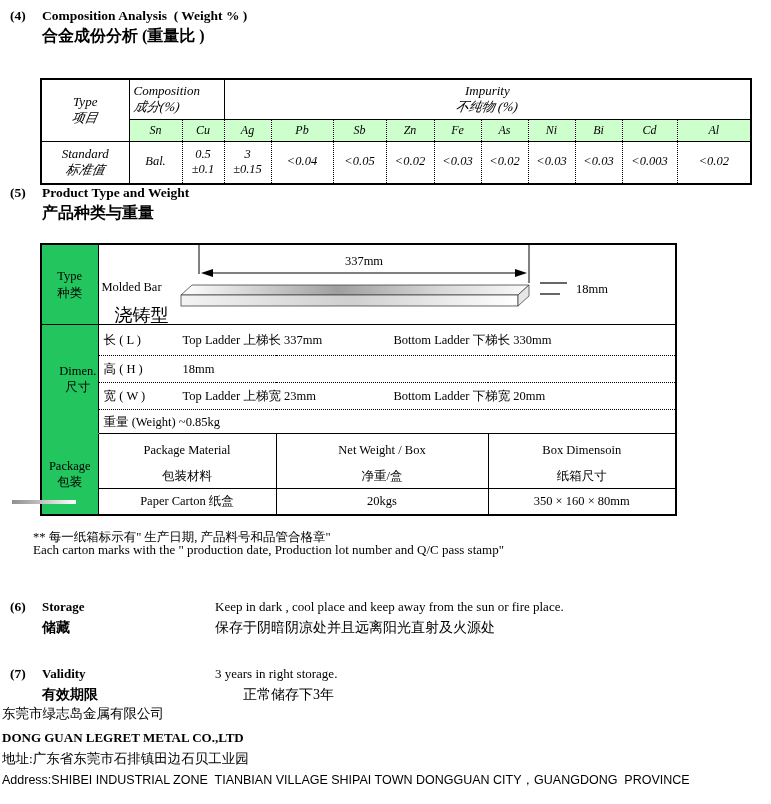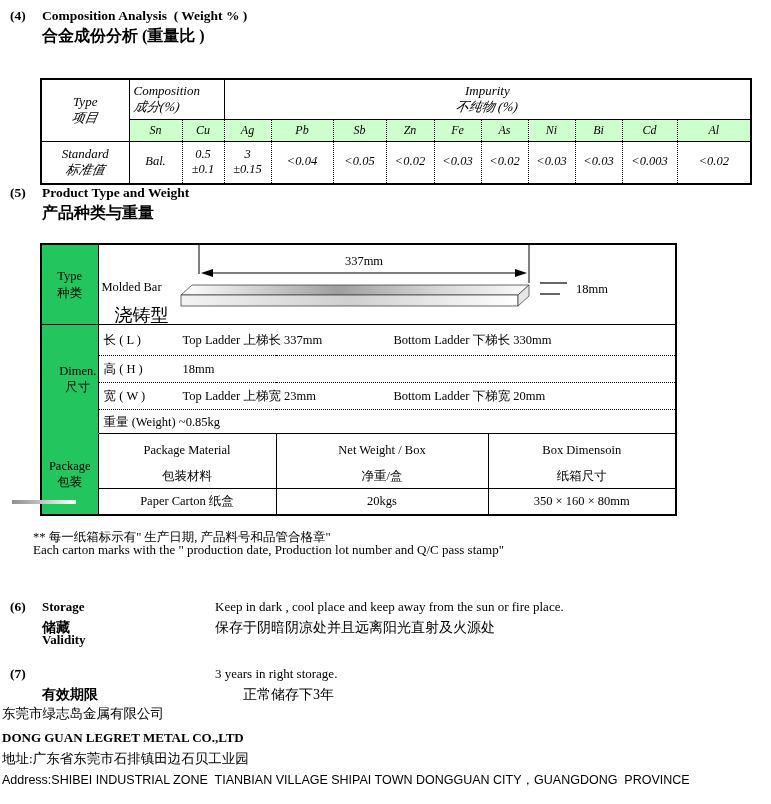--- a/index.html
+++ b/index.html
@@ -258,21 +258,21 @@
   <div class="abs note-zh pre" style="left:33px;top:529px;">** 每一纸箱标示有" 生产日期, 产品料号和品管合格章"</div>
   <div class="abs note-en pre" style="left:33px;top:542px;">Each carton marks with the " production date, Production lot number and Q/C pass stamp"</div>
 
   <div class="abs sec-num" style="left:10px;top:599px;">(6)</div>
   <div class="abs kv-en b" style="left:42px;top:599px;">Storage</div>
   <div class="abs kv-en pre" style="left:215px;top:599px;">Keep in dark , cool place and keep away from the sun or fire place.</div>
   <div class="abs kv-zh b" style="left:42px;top:619px;">储藏</div>
   <div class="abs kv-zh" style="left:215px;top:619px;">保存于阴暗阴凉处并且远离阳光直射及火源处</div>
 
   <div class="abs sec-num" style="left:10px;top:666px;">(7)</div>
-  <div class="abs kv-en b" style="left:42px;top:632px;text-align:right;">Validity</div>
+  <div class="abs kv-en b" style="left:42px;top:666px;text-align:right;">Validity</div>
   <div class="abs kv-en pre" style="left:215px;top:666px;">3 years in right storage.</div>
   <div class="abs kv-zh b" style="left:42px;top:686px;">有效期限</div>
   <div class="abs kv-zh" style="left:215px;top:686px;margin-left:28px;">正常储存下3年</div>
 
   <div class="abs foot-zh" style="left:2px;top:705px;">东莞市绿志岛金属有限公司</div>
   <div class="abs foot-en-b pre" style="left:2px;top:730px;">DONG GUAN LEGRET METAL CO.,LTD</div>
   <div class="abs foot-zh" style="left:2px;top:750px;">地址:广东省东莞市石排镇田边石贝工业园</div>
   <div class="abs foot-addr pre" style="left:2px;top:772px;">Address:SHIBEI INDUSTRIAL ZONE  TIANBIAN VILLAGE SHIPAI TOWN DONGGUAN CITY，GUANGDONG  PROVINCE</div>
 
 </div>

